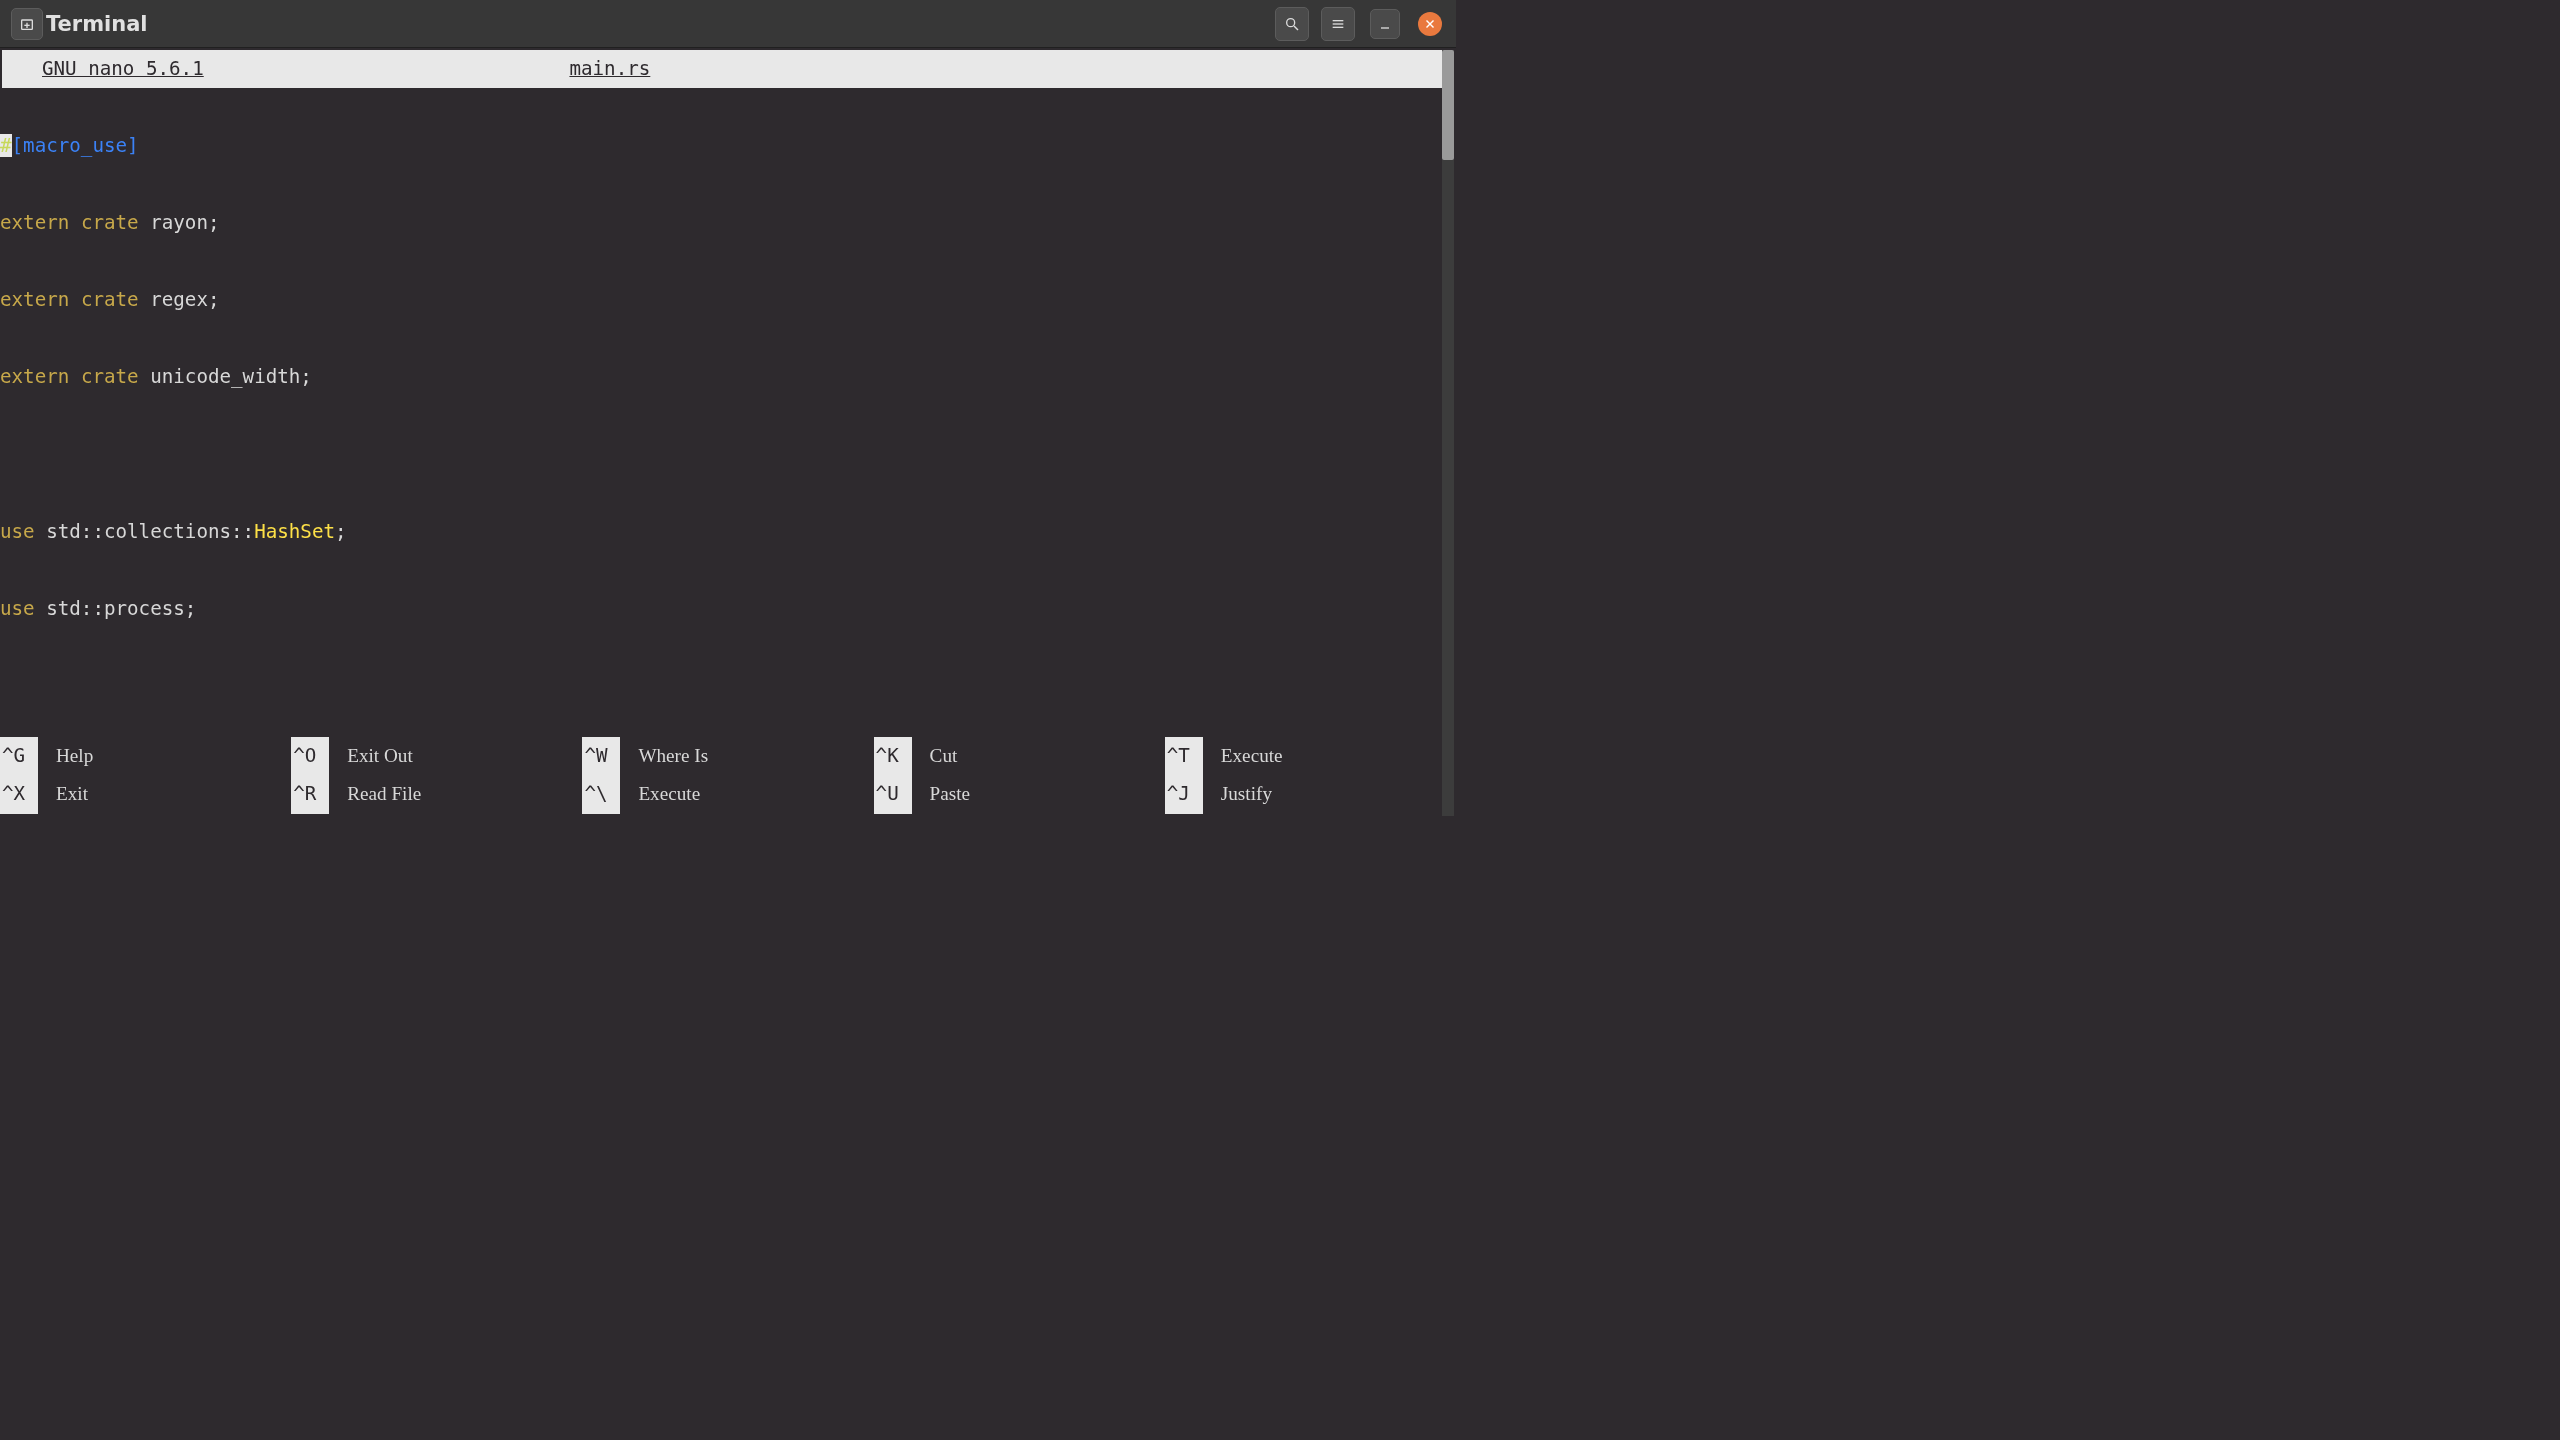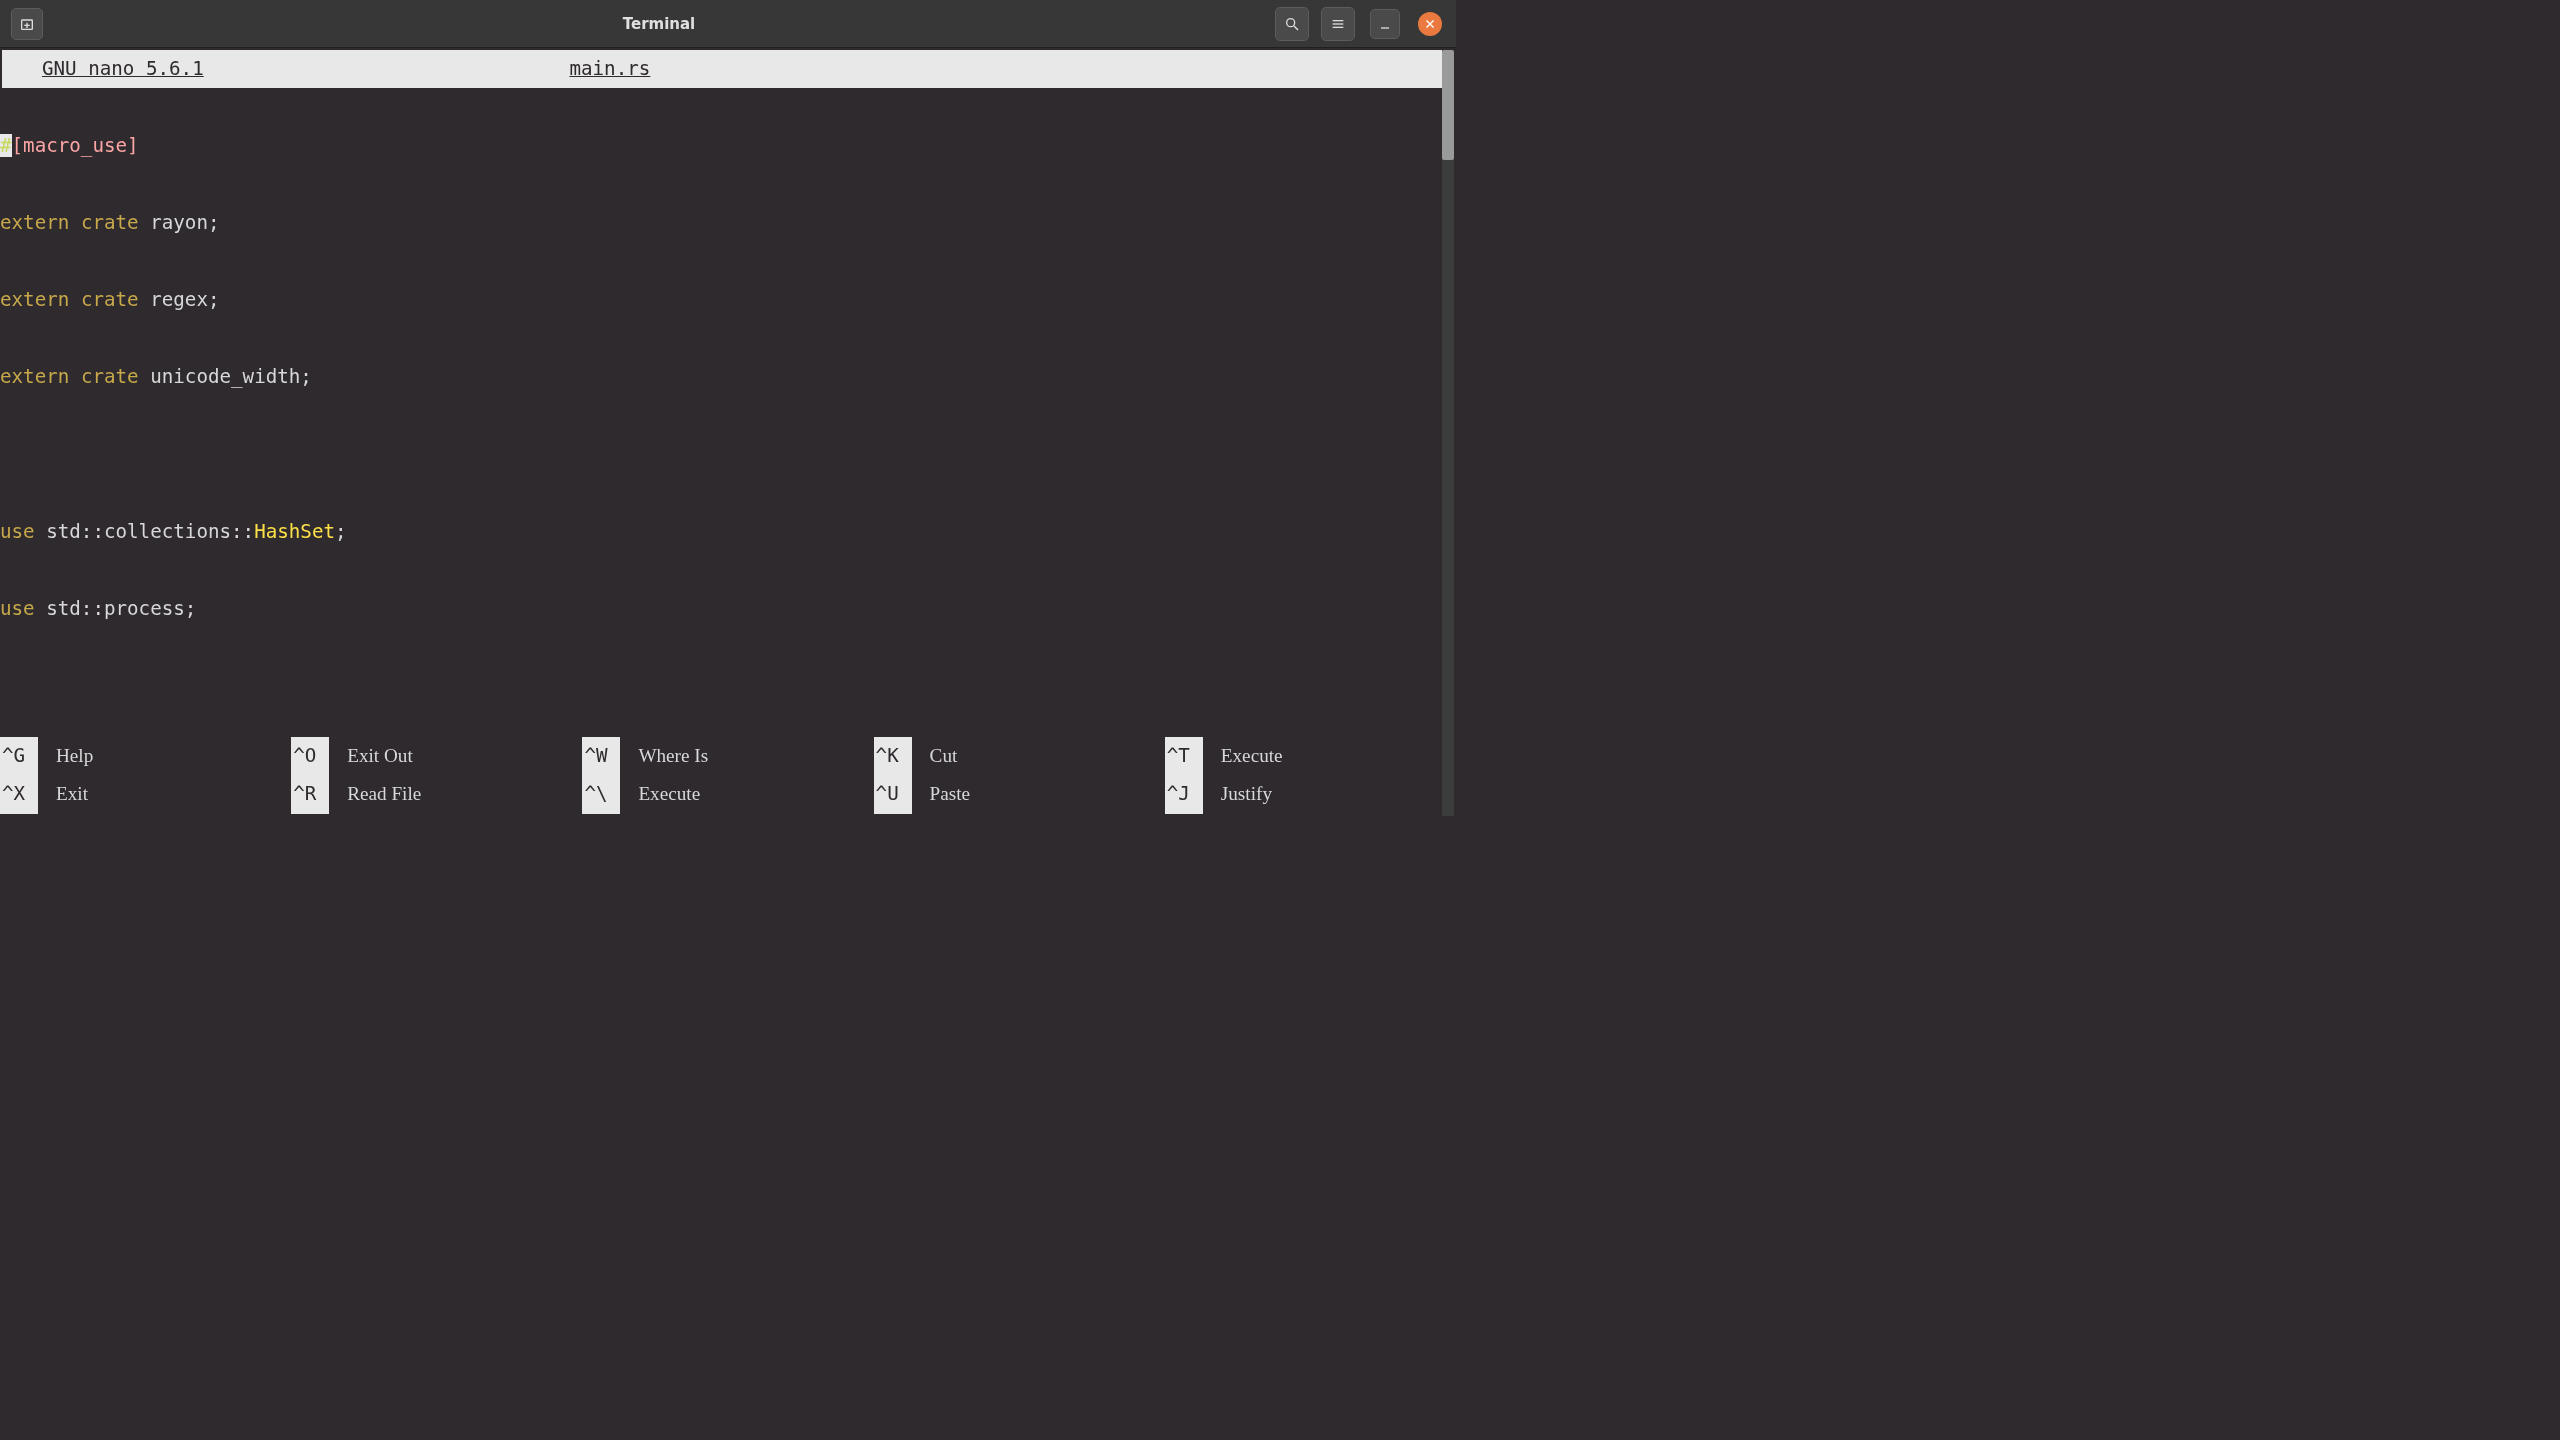--- a/index.html
+++ b/index.html
@@ -30,24 +30,23 @@
     background: #4a4a4a;
     border: 1px solid #5c5c5c;
     display: flex;
     align-items: center;
     justify-content: center;
     cursor: pointer;
     margin: 0 3px;
   }
   .tb-title {
     flex: 1;
-    text-align: center;
     font-family: 'DejaVu Sans', sans-serif;
     font-weight: bold;
-    font-size: 15px;
+    font-size: 21px;
     color: #e0e0e0;
   }
   .tb-right {
     display: flex;
     align-items: center;
     gap: 6px;
   }
   .tb-right .tb-btn { width:34px; height:34px; }
   .win-btn {
     width: 24px;
@@ -85,21 +84,21 @@
   .nano-header .file { margin-right: 420px; margin-left: 12px; }
   .editor-area {
     flex: 1;
     padding: 0;
     white-space: pre;
     overflow: hidden;
   }
   .line { height: 38.6px; }
   .cursor-bg { background:#e8e8e8; }
   .c-green { color:#c7d85a; }
-  .c-teal  { color:#fca5a5; }
+  .c-teal  { color:#3b82f6; }
   .c-yellow{ color:#c7a84a; }
   .c-plain { color:#d8d8d8; }
   .c-purple{ color:#fde047; }
   .shortcut-bar {
     display: grid;
     grid-template-columns: repeat(5, 1fr);
     grid-template-rows: repeat(2, 38.6px);
     padding-bottom: 2px;
   }
   .sc-cell {

